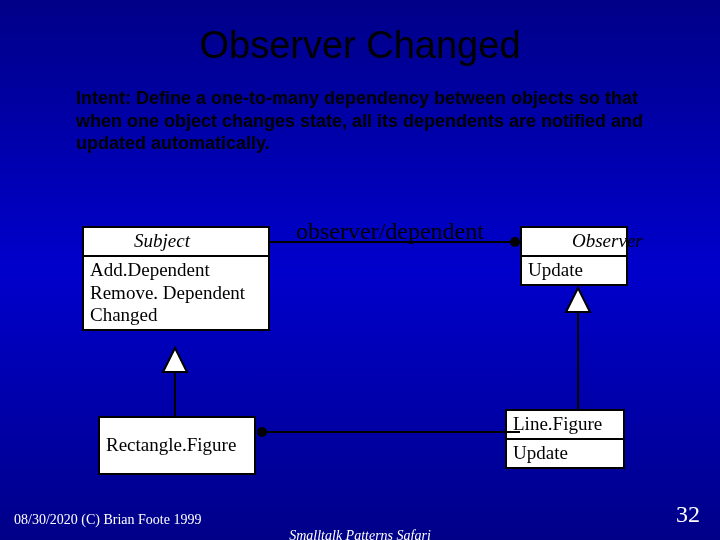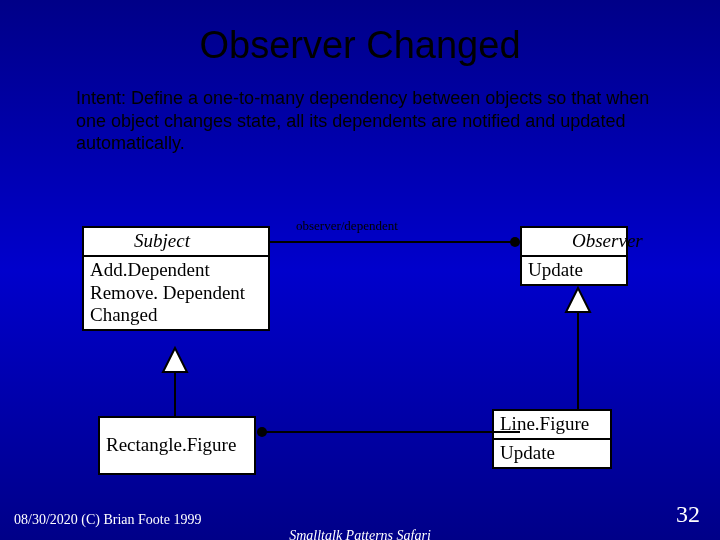--- a/index.html
+++ b/index.html
@@ -18,20 +18,21 @@
     color: black;
     padding-top: 24px;
     font-weight: normal;
   }
   .intent {
     font-family: Arial, sans-serif;
     color: black;
     font-size: 18px;
     padding: 20px 36px 0 76px;
     line-height: 1.25;
+    font-weight: bold;
   }
   .intent-label { display: inline; }
   .intent-body { display: inline; }
   .diagram {
     position: absolute;
     left: 0; top: 0; width: 720px; height: 540px;
     pointer-events: none;
   }
   .box {
     position: absolute;
@@ -42,21 +43,21 @@
     padding: 2px 6px;
     line-height: 1.2;
   }
   .box .sep {
     border-top: 2px solid black;
     margin: 2px -6px;
   }
   .label {
     position: absolute;
     color: black;
-    font-size: 13px;
+    font-size: 24px;
     background: transparent;
   }
   .italic { font-style: italic; margin-left: 44px; }
   .footer {
     position: absolute;
     bottom: 12px;
     left: 0; right: 0;
     font-family: "Times New Roman", serif;
     font-size: 14px;
   }
@@ -87,21 +88,21 @@
   <div class="box" style="left:520px; top:226px; width:108px;">
     <div class="italic">Observer</div>
     <div class="sep"></div>
     <div>Update</div>
   </div>
 
   <div class="box" style="left:98px; top:416px; width:158px; padding:16px 6px;">
     <div>Rectangle.Figure</div>
   </div>
 
-  <div class="box" style="left:492px; top:409px; width:120px;">
+  <div class="box" style="left:505px; top:409px; width:120px;">
     <div>Line.Figure</div>
     <div class="sep"></div>
     <div>Update</div>
   </div>
 
   <div class="label" style="left:296px; top:218px;">observer/dependent</div>
 
   <svg class="connector">
 
     <line x1="270" y1="242" x2="515" y2="242" stroke="black" stroke-width="2"></line>

